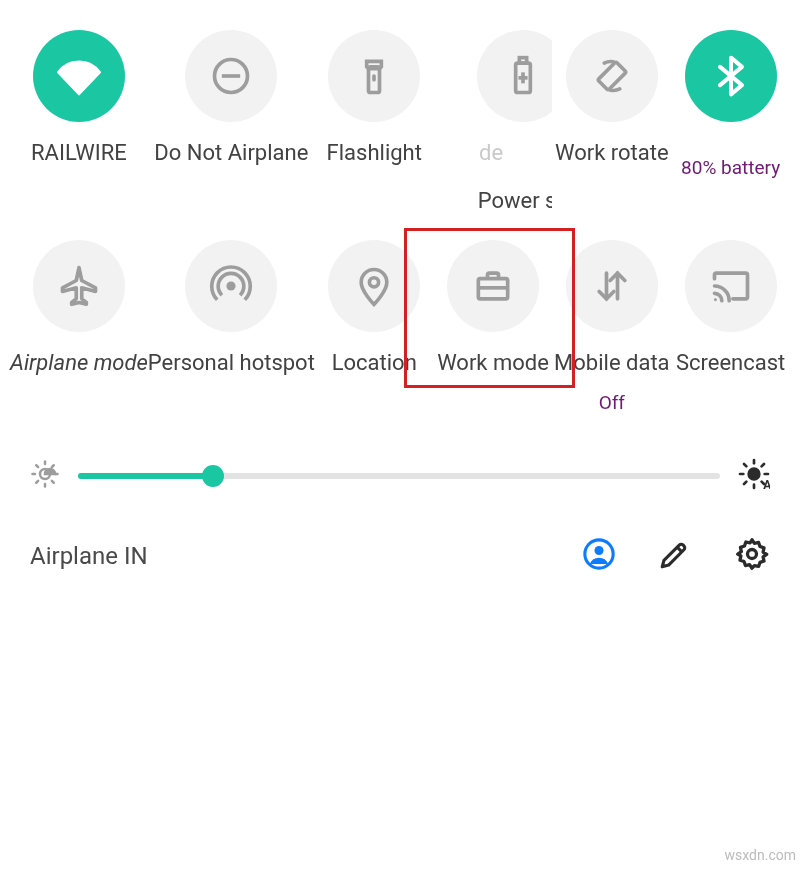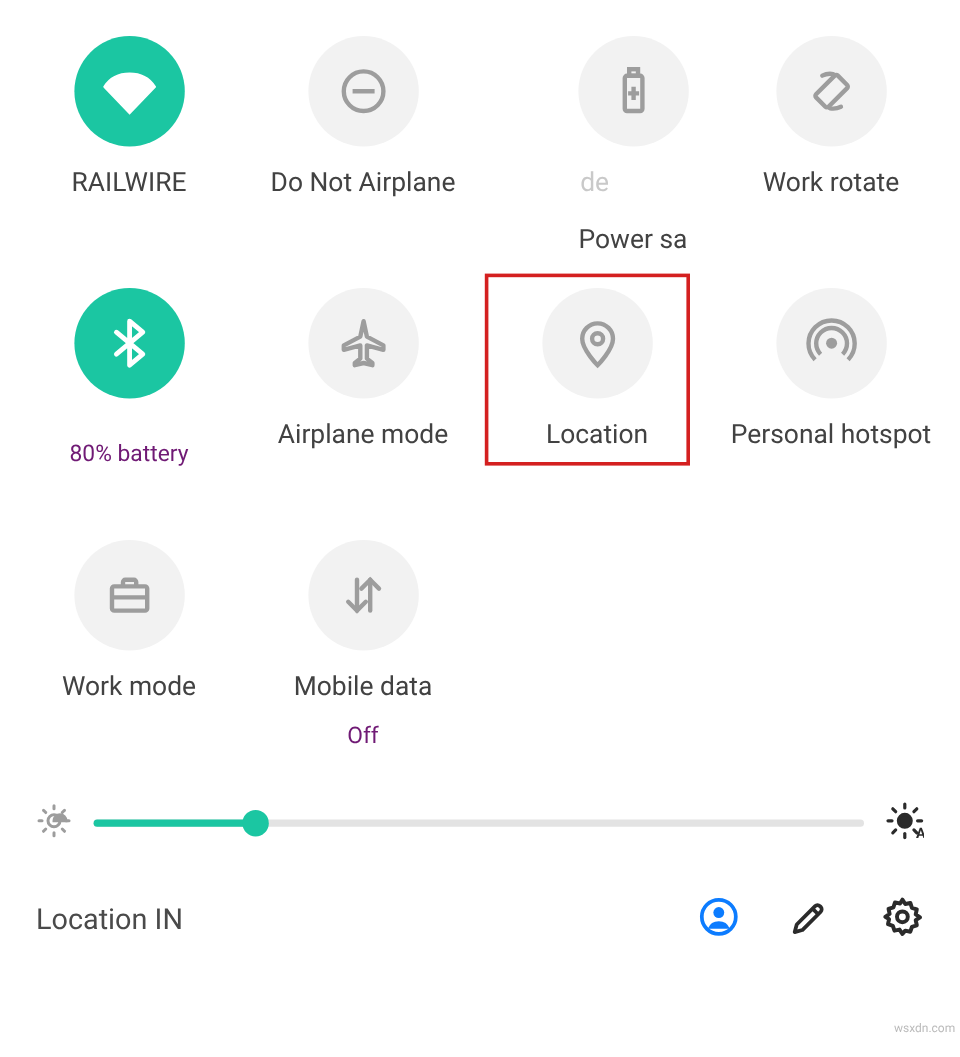--- a/index.html
+++ b/index.html
@@ -7,21 +7,21 @@
     width: 800px;
     height: 881px;
     background: #ffffff;
     font-family: -apple-system, "Segoe UI", Roboto, sans-serif;
     color: #333;
     position: relative;
     overflow: hidden;
   }
   .grid {
     display: grid;
-    grid-template-columns: repeat(4, 1fr);
+    grid-template-columns: repeat(6, 1fr);
     padding: 10px 10px 0 10px;
   }
   .tile {
     display: flex;
     flex-direction: column;
     align-items: center;
     padding-top: 20px;
     height: 210px;
     position: relative;
   }
@@ -97,21 +97,21 @@
   }
   .bottom-icons {
     display: flex;
     gap: 42px;
     align-items: center;
   }
   .watermark {
     position: absolute;
     right: 4px;
     bottom: 18px;
-    font-size: 10px;
+    font-size: 14px;
     color: #bbb;
     transform-origin: bottom right;
     margin-top: 28px;
   }
   .clip-r { overflow: hidden; }
   .tile.clip-r .lbl { width: 100%; text-align: center; }
 </style>
 </head>
 <body>
 
@@ -129,20 +129,32 @@
   <div class="tile">
     <div class="circle">
       <svg viewBox="0 0 24 24">
           <circle class="ico-off" cx="12" cy="12" r="9" stroke-width="2"></circle>
           <line class="ico-off" x1="7" y1="12" x2="17" y2="12" stroke-width="2"></line>
         </svg>
     </div>
     <div class="lbl">Do Not Airplane</div>
   </div>
 
+  <div class="tile">
+    <div class="circle">
+      <svg viewBox="0 0 24 24">
+          <g class="ico-off" stroke-width="2" stroke-linecap="round">
+            <rect x="9" y="7" width="6" height="14" rx="1"></rect>
+            <path d="M8 4 h8 v3 l-1 1 h-6 l-1 -1 z"></path>
+            <line x1="12" y1="12" x2="12" y2="14"></line>
+          </g>
+        </svg>
+    </div>
+    <div class="lbl">Flashlight</div>
+  </div>
 
   <div class="tile clip-r" style="position:relative;gap:48px;">
 
     <div style="position:absolute; left:-2px; top:130px;" class="lbl faded">de</div>
     <div class="circle" style="margin-left:60px;">
       <svg viewBox="0 0 24 24">
           <g class="ico-off" stroke-width="2">
             <rect x="8" y="5" width="8" height="16" rx="1"></rect>
             <rect x="10" y="2" width="4" height="3"></rect>
             <line x1="12" y1="10" x2="12" y2="16"></line>
@@ -168,52 +180,52 @@
 
   <div class="tile">
     <div class="circle active">
       <svg viewBox="0 0 24 24">
           <path fill="none" stroke="#fff" stroke-width="2.2" stroke-linejoin="round" stroke-linecap="round" d="M6 7 L18 17 L12 22 L12 2 L18 7 L6 17"></path>
         </svg>
     </div>
     <div class="sub">80% battery</div>
   </div>
 
-  <div class="tile" style="position:relative;">
+  <div class="tile" style="position:relative;font-style:italic;">
     <div class="circle">
       <svg viewBox="0 0 24 24">
           <path class="ico-off" stroke-width="2" stroke-linejoin="round" d="M12 2 L13.5 9 L21 13 L21 15 L13.5 13 L13.5 19 L16 21 L16 22 L12 21 L8 22 L8 21 L10.5 19 L10.5 13 L3 15 L3 13 L10.5 9 Z"></path>
         </svg>
     </div>
     <div class="lbl">Airplane mode</div>
-  </div>
-
-  <div class="tile">
-    <div class="circle">
-      <svg viewBox="0 0 24 24">
-          <g class="ico-off" stroke-width="2">
-            <path d="M12 22 s7-7 7-12 a7 7 0 1 0 -14 0 c0 5 7 12 7 12 z"></path>
-            <circle cx="12" cy="10" r="2.5"></circle>
-          </g>
-        </svg>
-    </div>
-    <div class="lbl">Location</div>
   </div>
 
   <div class="tile">
     <div class="circle">
       <svg viewBox="0 0 24 24">
           <g class="ico-off" stroke-width="2" fill="none">
             <circle cx="12" cy="12" r="2.5" fill="#9d9d9d" stroke="none"></circle>
             <path d="M7 17 a7 7 0 1 1 10 0"></path>
             <path d="M4.5 19.5 a10.5 10.5 0 1 1 15 0"></path>
           </g>
         </svg>
     </div>
     <div class="lbl">Personal hotspot</div>
+  </div>
+
+  <div class="tile">
+    <div class="circle">
+      <svg viewBox="0 0 24 24">
+          <g class="ico-off" stroke-width="2">
+            <path d="M12 22 s7-7 7-12 a7 7 0 1 0 -14 0 c0 5 7 12 7 12 z"></path>
+            <circle cx="12" cy="10" r="2.5"></circle>
+          </g>
+        </svg>
+    </div>
+    <div class="lbl">Location</div>
   </div>
 
   <div class="tile">
     <div class="circle">
       <svg viewBox="0 0 24 24">
           <g class="ico-off" stroke-width="2">
             <rect x="4" y="8" width="16" height="11" rx="1"></rect>
             <path d="M9 8 V6 a1 1 0 0 1 1-1 h4 a1 1 0 0 1 1 1 V8"></path>
             <line x1="4" y1="13" x2="20" y2="13"></line>
           </g>
@@ -230,20 +242,33 @@
             <polyline points="5,15 9,19 13,15" fill="none"></polyline>
             <line x1="15" y1="5" x2="15" y2="19"></line>
             <polyline points="11,9 15,5 19,9" fill="none"></polyline>
           </g>
         </svg>
     </div>
     <div class="lbl">Mobile data</div>
     <div class="sub">Off</div>
   </div>
 
+  <div class="tile">
+    <div class="circle">
+      <svg viewBox="0 0 24 24">
+          <g class="ico-off" stroke-width="2" stroke-linecap="round">
+            <path d="M3 8 V6 a1 1 0 0 1 1-1 h16 a1 1 0 0 1 1 1 v12 a1 1 0 0 1 -1 1 h-7"></path>
+            <path d="M3 12 a8 8 0 0 1 8 8"></path>
+            <path d="M3 16 a4 4 0 0 1 4 4"></path>
+            <circle cx="3.5" cy="19.5" r="0.8" fill="#9d9d9d" stroke="none"></circle>
+          </g>
+        </svg>
+    </div>
+    <div class="lbl">Screencast</div>
+  </div>
 
 </div>
 
 <div class="highlight-box" style="left:404px; top:228px; width:171px; height:160px;"></div>
 
 <div class="brightness-row">
   <span>
     <svg width="30" height="30" viewBox="0 0 24 24">
         <g stroke="#9d9d9d" stroke-width="2" fill="none" stroke-linecap="round">
           <circle cx="12" cy="12" r="4"></circle>
@@ -275,21 +300,21 @@
           <line x1="17.7" y1="17.7" x2="19.5" y2="19.5"></line>
           <line x1="4.5" y1="19.5" x2="6.3" y2="17.7"></line>
           <line x1="17.7" y1="6.3" x2="19.5" y2="4.5"></line>
         </g>
         <text x="19" y="23" font-size="9" font-weight="700" fill="#2b2b2b">A</text>
       </svg>
   </span>
 </div>
 
 <div class="bottom-bar">
-  <div class="carrier">Location IN</div>
+  <div class="carrier">Airplane IN</div>
   <div class="bottom-icons">
     <span>
       <svg width="34" height="34" viewBox="0 0 24 24">
           <circle cx="12" cy="12" r="10" fill="none" stroke="#0c7cff" stroke-width="2.2"></circle>
           <circle cx="12" cy="9.5" r="3.2" fill="#0c7cff"></circle>
           <path d="M5.5 19 a7 7 0 0 1 13 0" fill="#0c7cff"></path>
         </svg>
     </span>
     <span>
       <svg width="34" height="34" viewBox="0 0 24 24">

